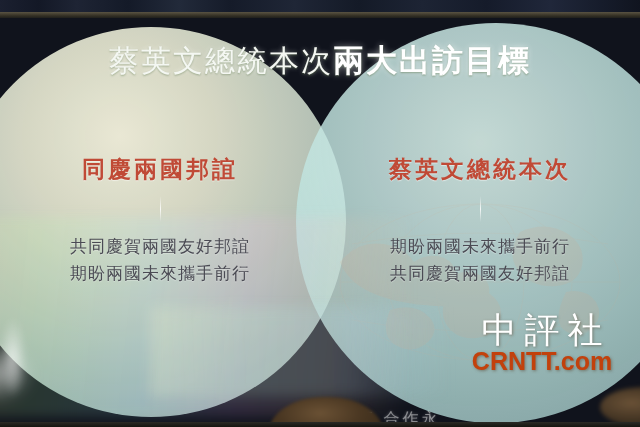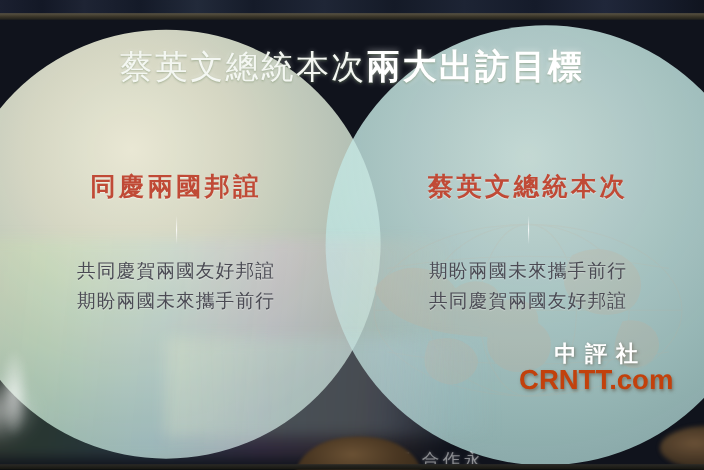--- a/index.html
+++ b/index.html
@@ -187,22 +187,22 @@
 
   
   .watermark {
     position: absolute;
     left: 452px; top: 312px;
     width: 180px;
     text-align: center;
     pointer-events: none;
   }
   .wm-cn {
-    font-size: 20px;
-    font-weight: 700;
+    font-size: 35px;
+    font-weight: 400;
     letter-spacing: 8px;
     color: #ffffff;
     text-shadow: 1px 1px 3px rgba(90,70,50,.55);
     line-height: 1;
     margin-left: 8px;
   }
   .wm-en {
     font-size: 25px;
     font-weight: 700;
     letter-spacing: 0px;

